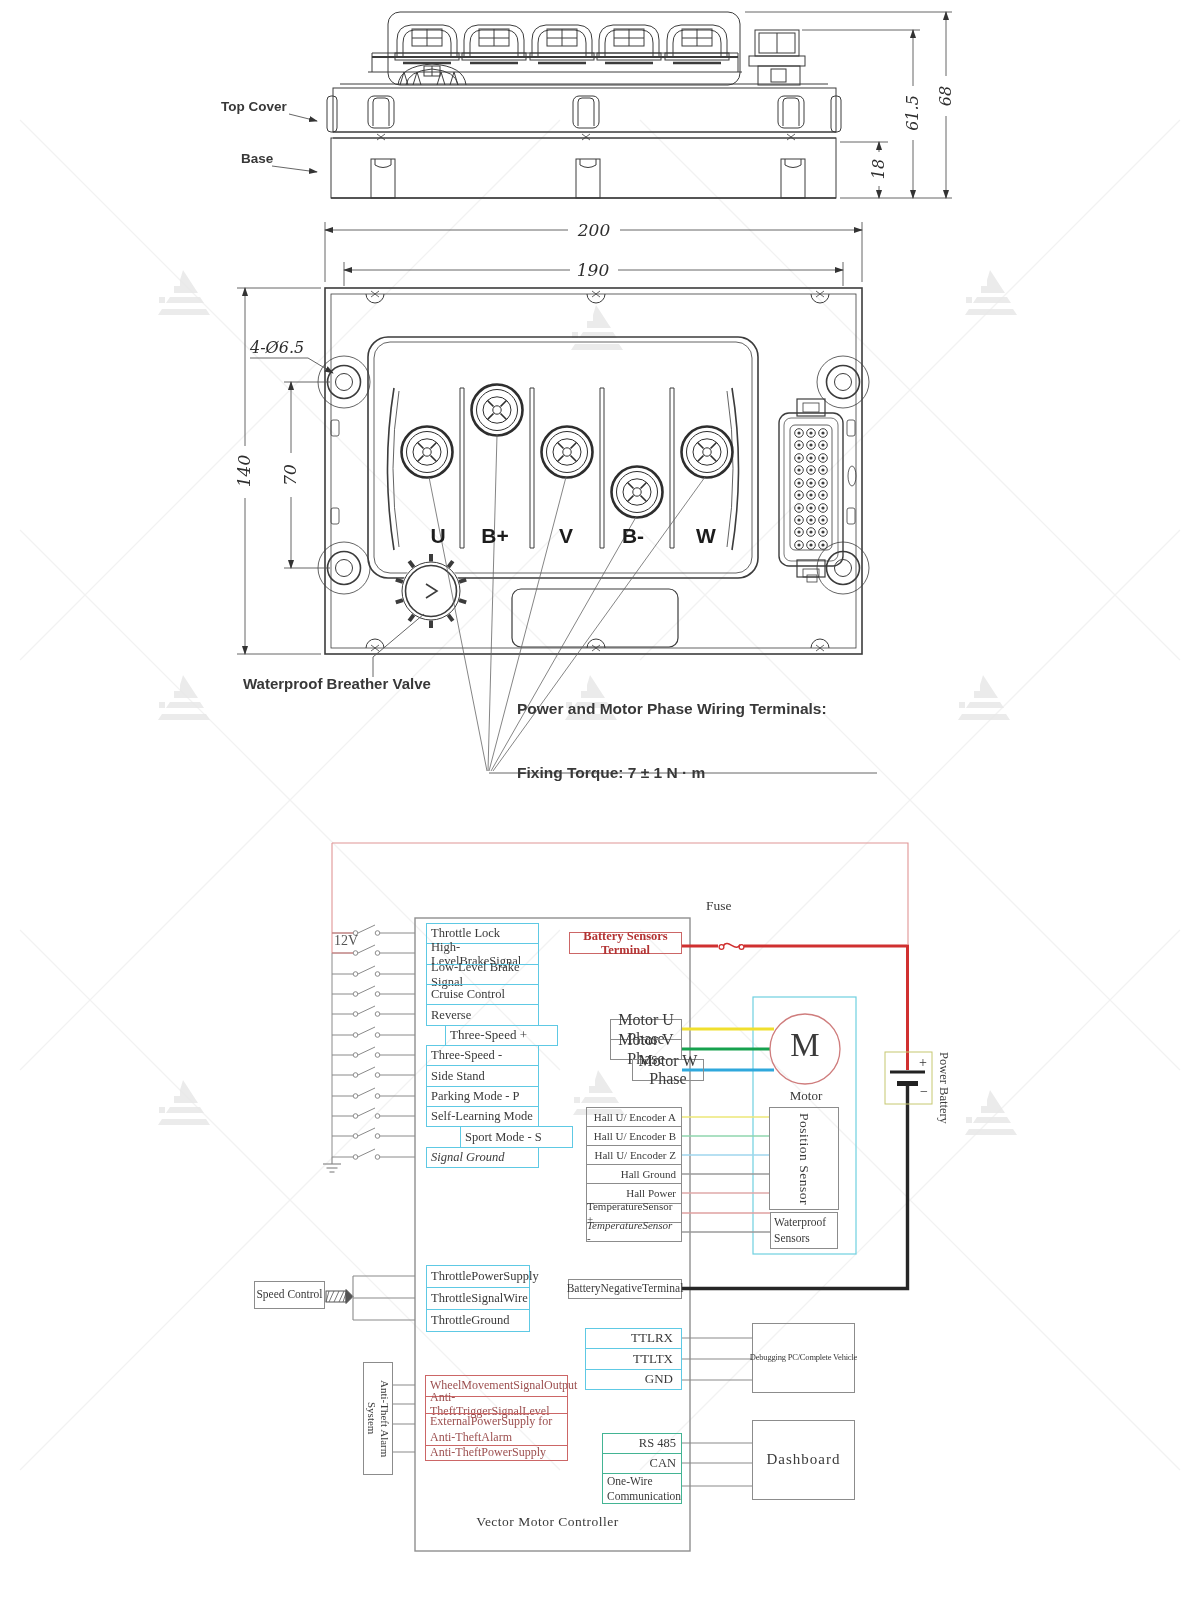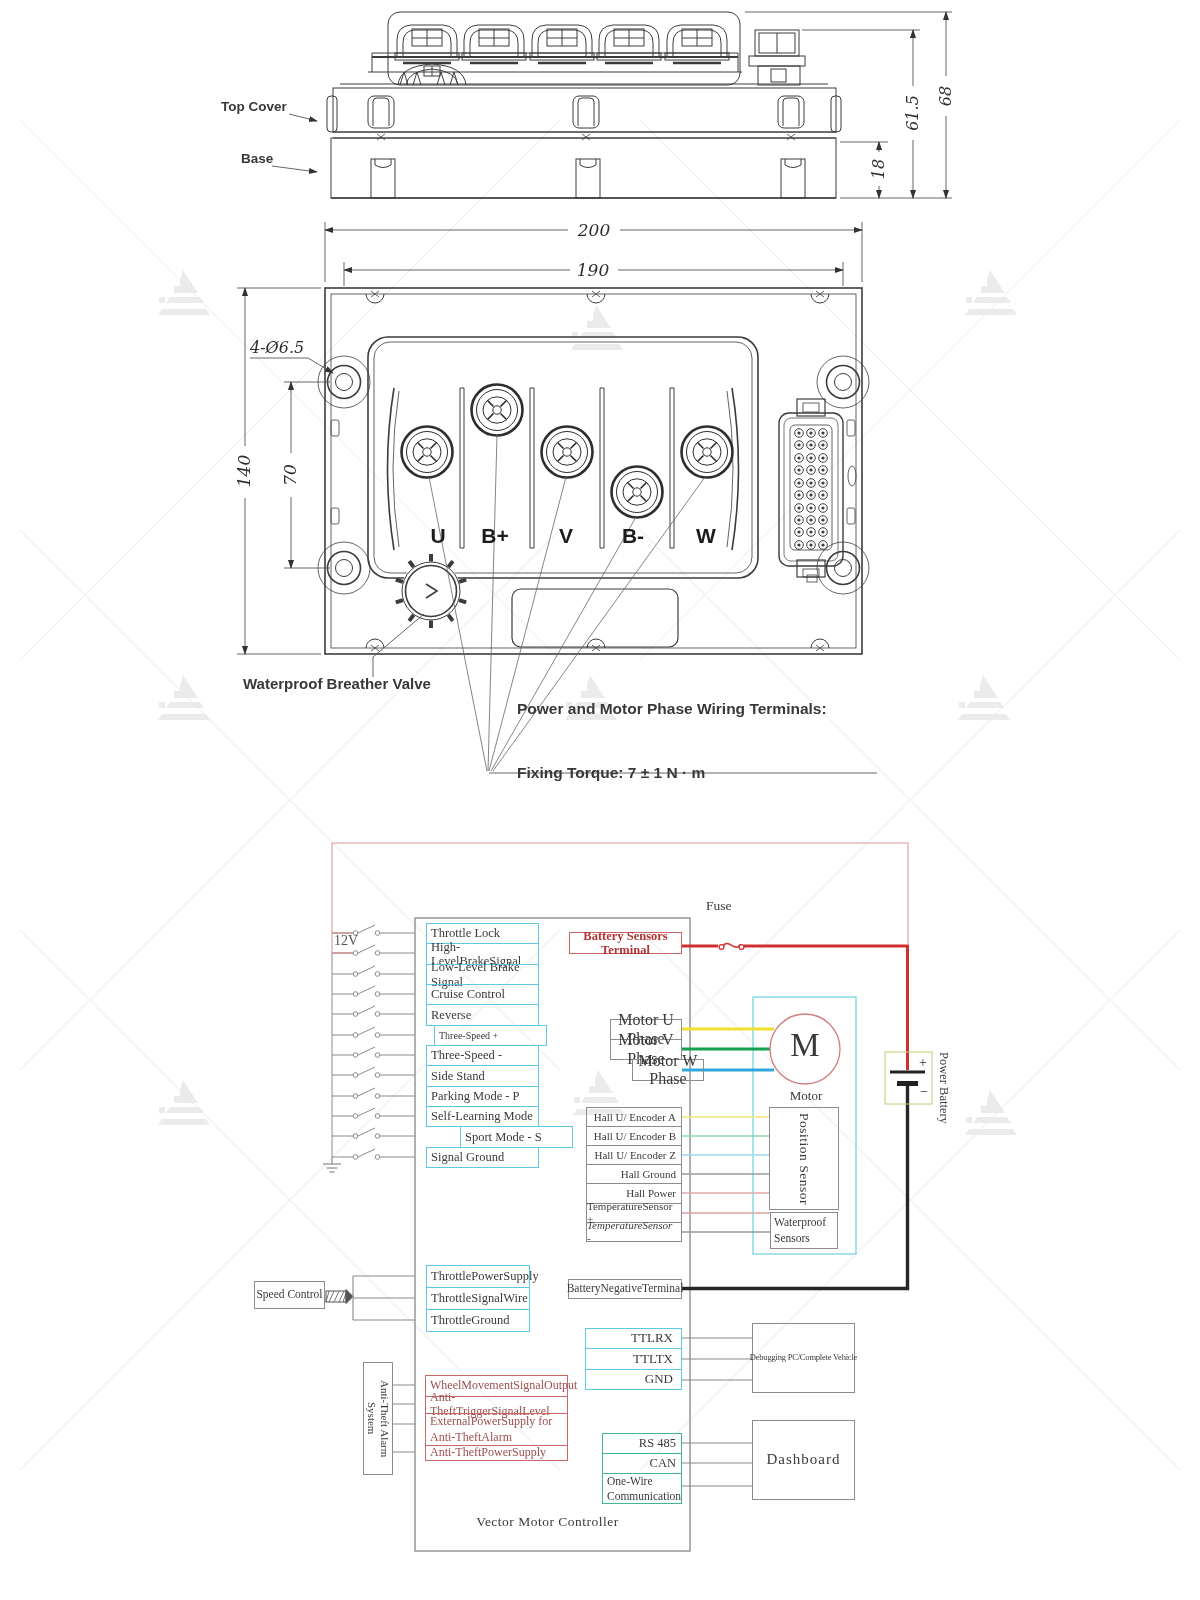--- a/index.html
+++ b/index.html
@@ -364,27 +364,27 @@
 <div class="lbl" style="left:517px;top:764px;font-size:15.5px;">Fixing Torque: 7 ± 1 N · m</div>
 
 <div class="serif" style="left:334px;top:933px;font-size:14px;color:#555;">12V</div>
 <div class="serif" style="left:706px;top:898px;font-size:13.5px;">Fuse</div>
 
 <div class="box cy jl" style="left:426px;top:923px;width:113px;height:21px;font-size:12.5px;">Throttle Lock</div>
 <div class="box cy jl" style="left:426px;top:943px;width:113px;height:22px;font-size:12.5px;">High-LevelBrakeSignal</div>
 <div class="box cy jl" style="left:426px;top:964px;width:113px;height:21px;font-size:12.5px;">Low-Level Brake Signal</div>
 <div class="box cy jl" style="left:426px;top:984px;width:113px;height:21px;font-size:12.5px;">Cruise Control</div>
 <div class="box cy jl" style="left:426px;top:1004px;width:113px;height:22px;font-size:12.5px;">Reverse</div>
-<div class="box cy jl" style="left:434px;top:1025px;width:113px;height:21px;font-size:10px;">Three-Speed +</div>
+<div class="box cy jl" style="left:445px;top:1025px;width:113px;height:21px;font-size:13px;">Three-Speed +</div>
 <div class="box cy jl" style="left:426px;top:1045px;width:113px;height:21px;font-size:12.5px;">Three-Speed -</div>
 <div class="box cy jl" style="left:426px;top:1065px;width:113px;height:22px;font-size:12.5px;">Side Stand</div>
 <div class="box cy jl" style="left:426px;top:1086px;width:113px;height:21px;font-size:12.5px;">Parking Mode - P</div>
 <div class="box cy jl" style="left:426px;top:1106px;width:113px;height:21px;font-size:12.5px;">Self-Learning Mode</div>
 <div class="box cy jl" style="left:426px;top:1126px;width:113px;height:22px;font-size:12.5px;margin-left:34px;">Sport Mode - S</div>
-<div class="box cy jl" style="left:426px;top:1147px;width:113px;height:21px;font-size:12.5px;">Signal Ground</div>
+<div class="box cy jl" style="left:426px;top:1147px;width:113px;height:21px;font-size:12.5px;font-style:italic;">Signal Ground</div>
 
 <div class="box rd jc redtext" style="left:569px;top:932px;width:113px;height:22px;font-size:12.5px;">Battery Sensors Terminal</div>
 <div class="box jc" style="left:568px;top:1279px;width:114px;height:20px;font-size:11.5px;">BatteryNegativeTerminal</div>
 
 <div class="box jc" style="left:610px;top:1019px;width:72px;height:21px;">Motor U Phase</div>
 <div class="box jc" style="left:610px;top:1039px;width:72px;height:21px;">Motor V Phase</div>
 <div class="box jc" style="left:632px;top:1059px;width:72px;height:22px;">Motor W Phase</div>
 
 <div class="box jr" style="left:586px;top:1107px;width:96px;height:20px;font-size:11px;">Hall U/ Encoder A</div>
 <div class="box jr" style="left:586px;top:1126px;width:96px;height:20px;font-size:11px;">Hall U/ Encoder B</div>

